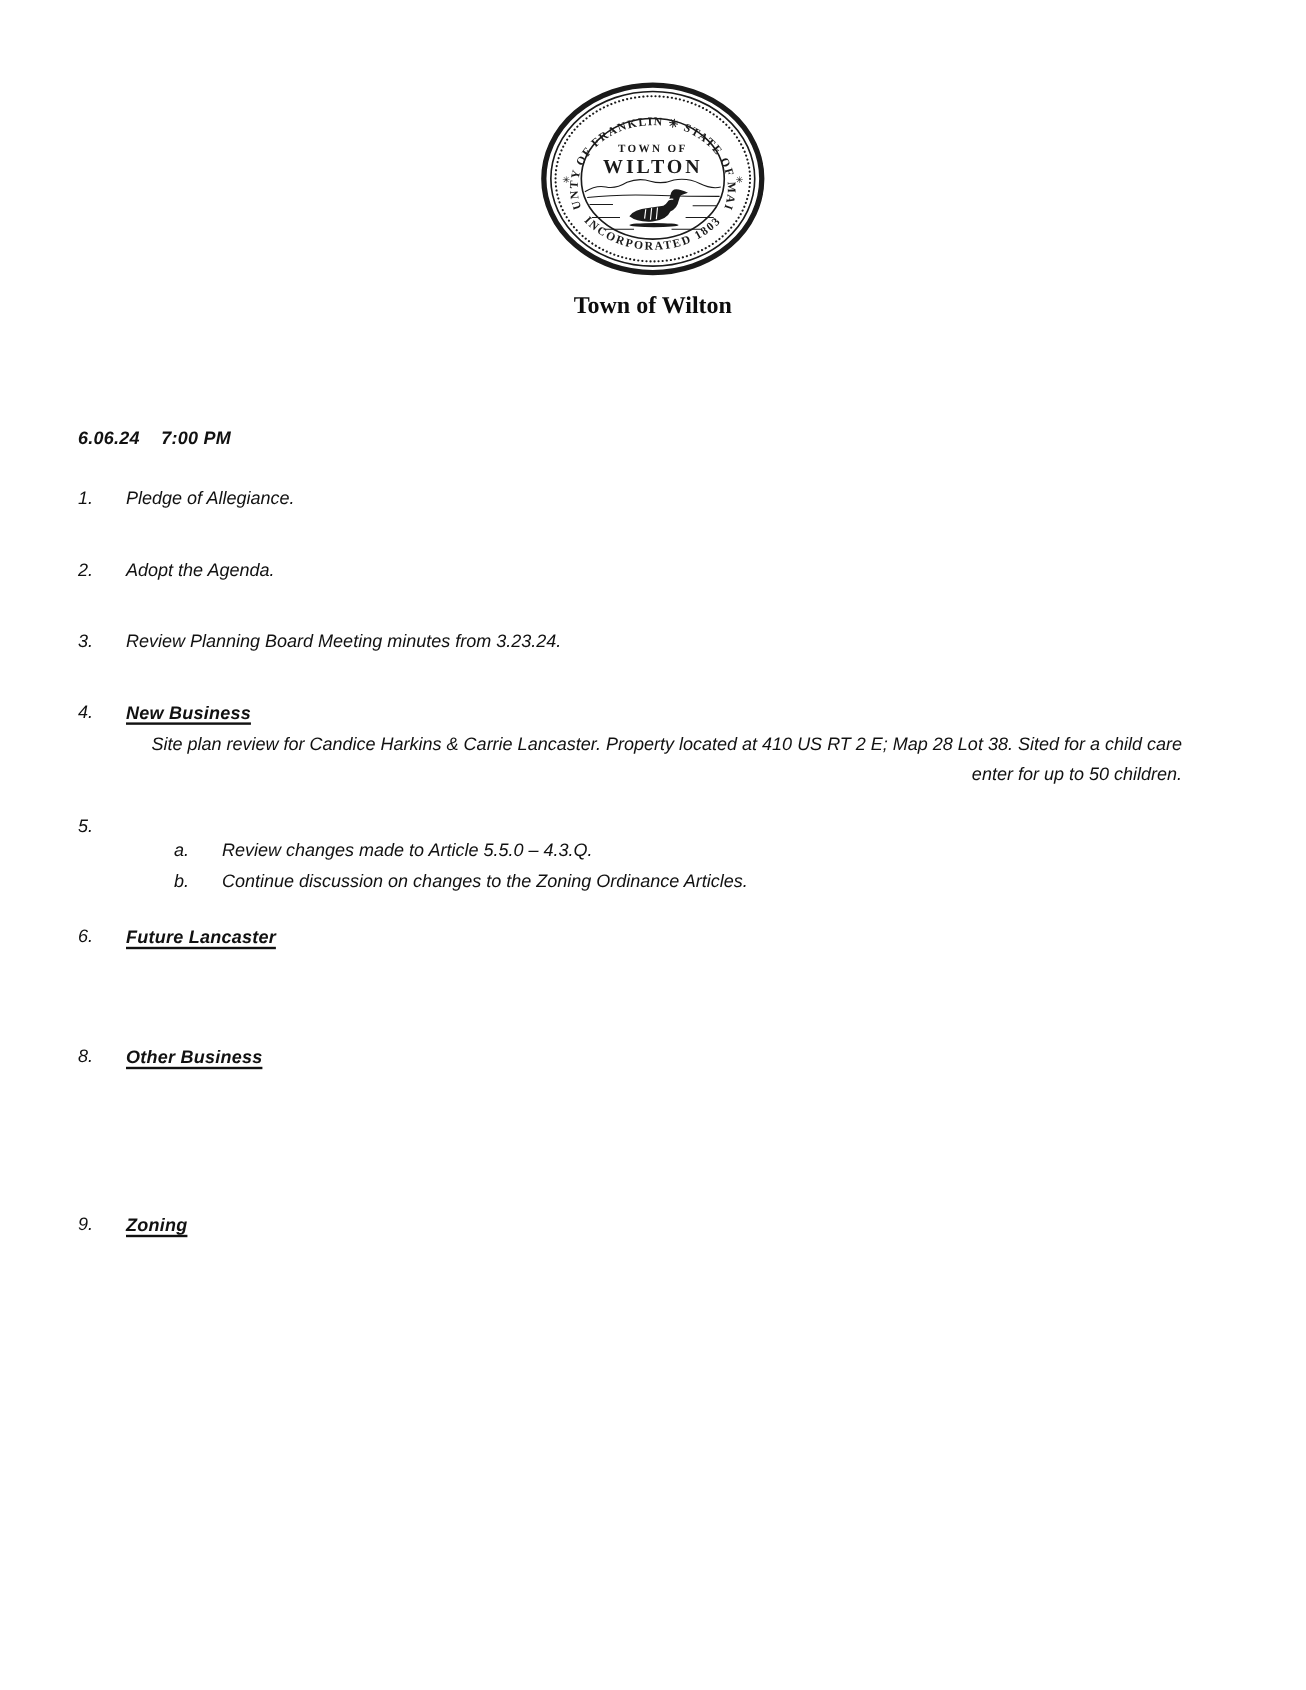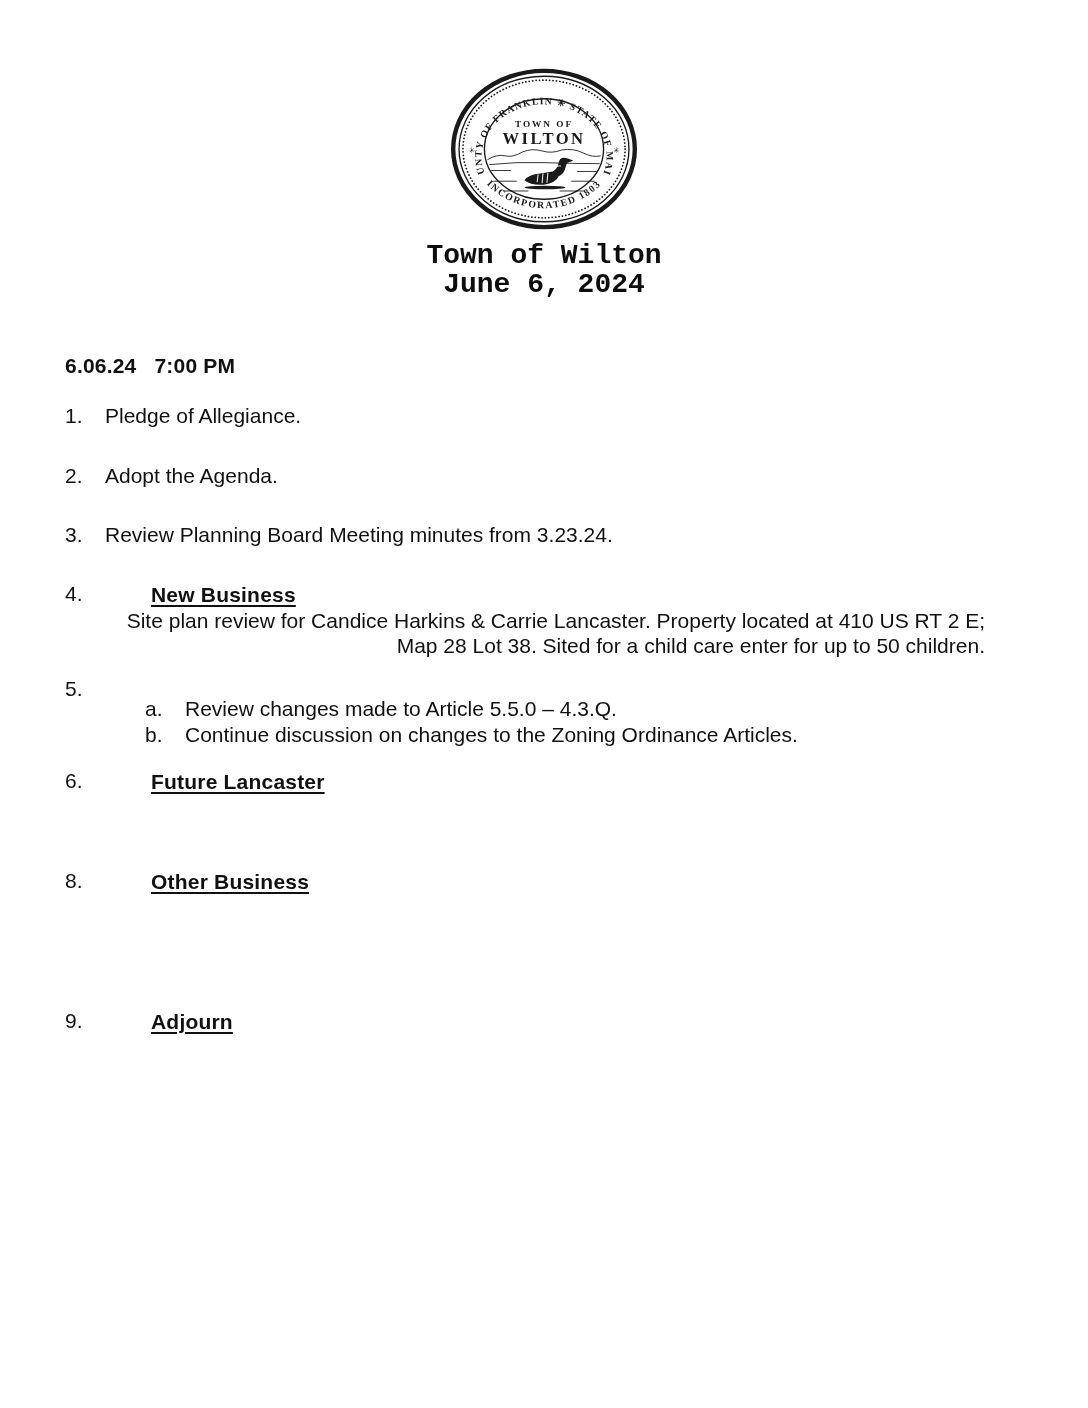--- a/index.html
+++ b/index.html
@@ -23,35 +23,36 @@
     transform: translateX(-50%);
   }
 
   
   .title-block {
     position: absolute;
     top: 241px;
     left: 0;
     width: 100%;
     text-align: center;
-    font-family: Liberation Mono, monospace;
+    font-family: Liberation Serif, serif;
     font-weight: bold;
-    font-size: 28px;
+    font-size: 20px;
     line-height: 29px;
     color: #0d0d0d;
   }
 
   
   .content {
     position: absolute;
     top: 354px;
     left: 65px;
     width: 920px;
-    font-size: 21px;
+    font-size: 15px;
     line-height: 24px;
+    font-style: italic;
   }
   .date-line { font-weight: bold; letter-spacing: 0.2px; }
   .date-line .time-gap { display: inline-block; width: 18px; }
 
   .agenda-item { display: flex; }
   .agenda-item .num {
     flex: 0 0 40px;
     width: 40px;
   }
   .agenda-item .item-body { flex: 1 1 auto; }
@@ -65,21 +66,20 @@
   .item-8 { margin-top: 74px; }
   .item-9 { margin-top: 114px; }
 
   .item-heading {
     font-weight: bold;
     text-decoration: underline;
     text-decoration-thickness: 2px;
     text-underline-offset: 3px;
     line-height: 26px;
     letter-spacing: 0.2px;
-    margin-left: 46px;
   }
   .item-paragraph {
     line-height: 25px;
     max-width: 885px;
     text-align: right;
   }
   .sub-list { margin-top: 19px; }
   .sub-item { display: flex; line-height: 26px; }
   .sub-item .sub-letter { flex: 0 0 40px; width: 40px; padding-left: 40px; box-sizing: content-box; }
   .sub-item .sub-text { flex: 1 1 auto; }
@@ -125,21 +125,20 @@
         <path d="M 80 117 Q 84 111 96 110 L 109 108 Q 114 105 115 99 Q 116 94 120 94 Q 124 94 130 97 L 124 99 Q 123 100 122 104 Q 121 110 115 113 Q 112 120 100 121.5 Q 87 122.5 80 117 Z" fill="#1a1a1a"></path>
         <path d="M 94 111 L 93 119 M 99 110 L 98 120 M 104 109.5 L 103 119.5" stroke="#ffffff" stroke-width="1" fill="none"></path>
         <path d="M 113 103 Q 115.5 102 117.5 102.5" stroke="#ffffff" stroke-width="0.9" fill="none"></path>
         <ellipse cx="101" cy="124.5" rx="21" ry="1.8" fill="#1a1a1a"></ellipse>
       </g>
     </svg>
   </div>
 
   <div class="title-block">
     <div>Town of Wilton</div>
-    <div>June 6, 2024</div>
   </div>
 
   <div class="content">
 
     <div class="date-line">
       <span>6.06.24</span><span class="time-gap"></span><span>7:00 PM</span>
     </div>
 
     <div class="agenda-item item-1">
       <div class="num">1.</div>
@@ -190,18 +189,18 @@
     <div class="agenda-item item-8">
       <div class="num">8.</div>
       <div class="item-body">
         <div class="item-heading">Other Business</div>
       </div>
     </div>
 
     <div class="agenda-item item-9">
       <div class="num">9.</div>
       <div class="item-body">
-        <div class="item-heading">Adjourn</div>
+        <div class="item-heading">Zoning</div>
       </div>
     </div>
 
   </div>
 </div>
 
 </body></html>

